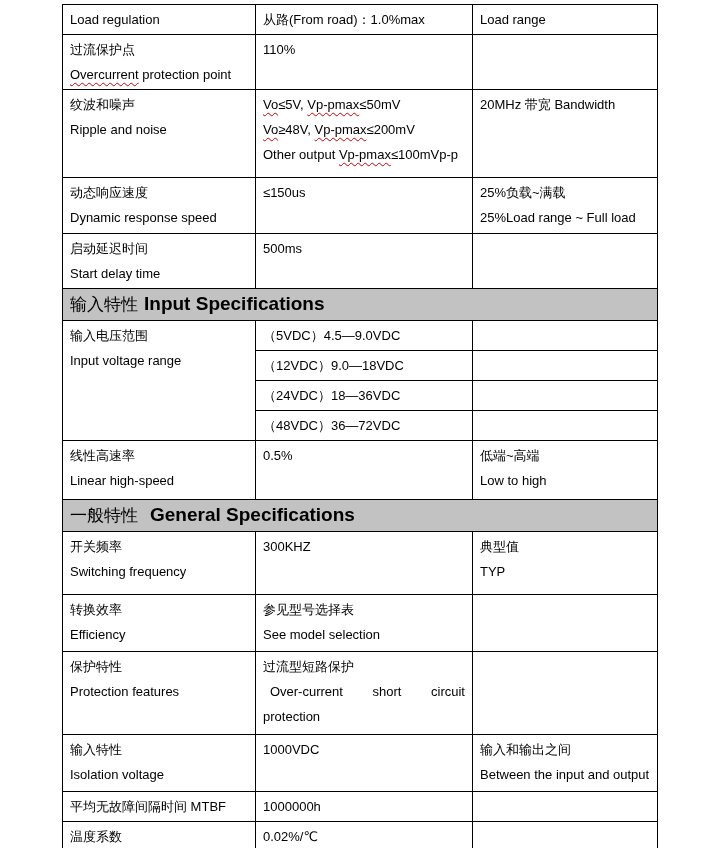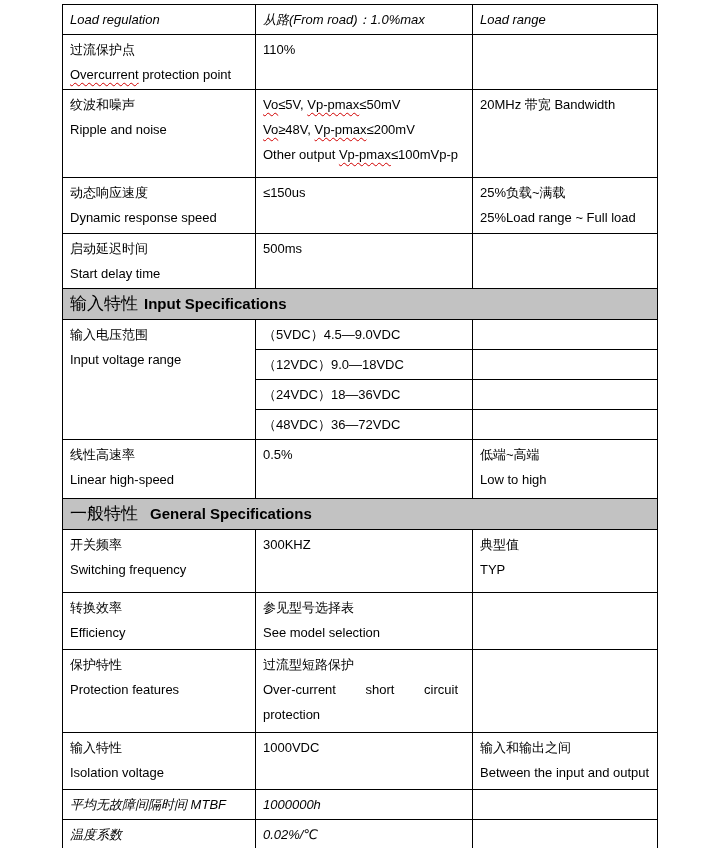--- a/index.html
+++ b/index.html
@@ -17,38 +17,38 @@
   table.spec{
     position:absolute; left:62px; top:4px; width:595px;
     border-collapse:collapse; table-layout:fixed;
   }
   col.c1{width:193px;} col.c2{width:217px;} col.c3{width:185px;}
   td{
     border:1px solid var(--border);
     vertical-align:top; padding:2px 7px;
   }
   .ln{line-height:25px; white-space:nowrap; overflow:hidden;}
-  .h28{height:28px;font-style:italic;} .h48{height:48px;margin-top:11px;} .h88{height:88px;}
+  .h28{height:28px;} .h48{height:48px;margin-top:11px;} .h88{height:88px;}
   .h56{height:56px;} .h54{height:54px;} .h30{height:30px;}
   .h29{height:29px;} .h59{height:59px;} .h63{height:63px;}
   .h57{height:57px;} .h83{height:83px;}
   tr.sec td{
     background:var(--secbg); padding:2px 7px; vertical-align:middle;
   }
   .sec-zh{font-size:17px; line-height:26px;}
-  .sec-en{font-size:15px; font-weight:bold; margin-left:6px;}
+  .sec-en{font-size:19px; font-weight:bold; margin-left:6px;}
   .sec-en.wide{margin-left:12px;}
   .sq{
     text-decoration-line:underline;
     text-decoration-style:wavy;
     text-decoration-color:var(--squig);
     text-decoration-thickness:1px;
     text-underline-offset:3px;
   }
-  .justif{word-spacing:26px;}
+  .justif{word-spacing:26px;text-align:right;}
 </style>
 </head>
 <body>
 
 <div class="page">
   <table class="spec">
     <colgroup>
         <col class="c1">
         <col class="c2">
         <col class="c3">

